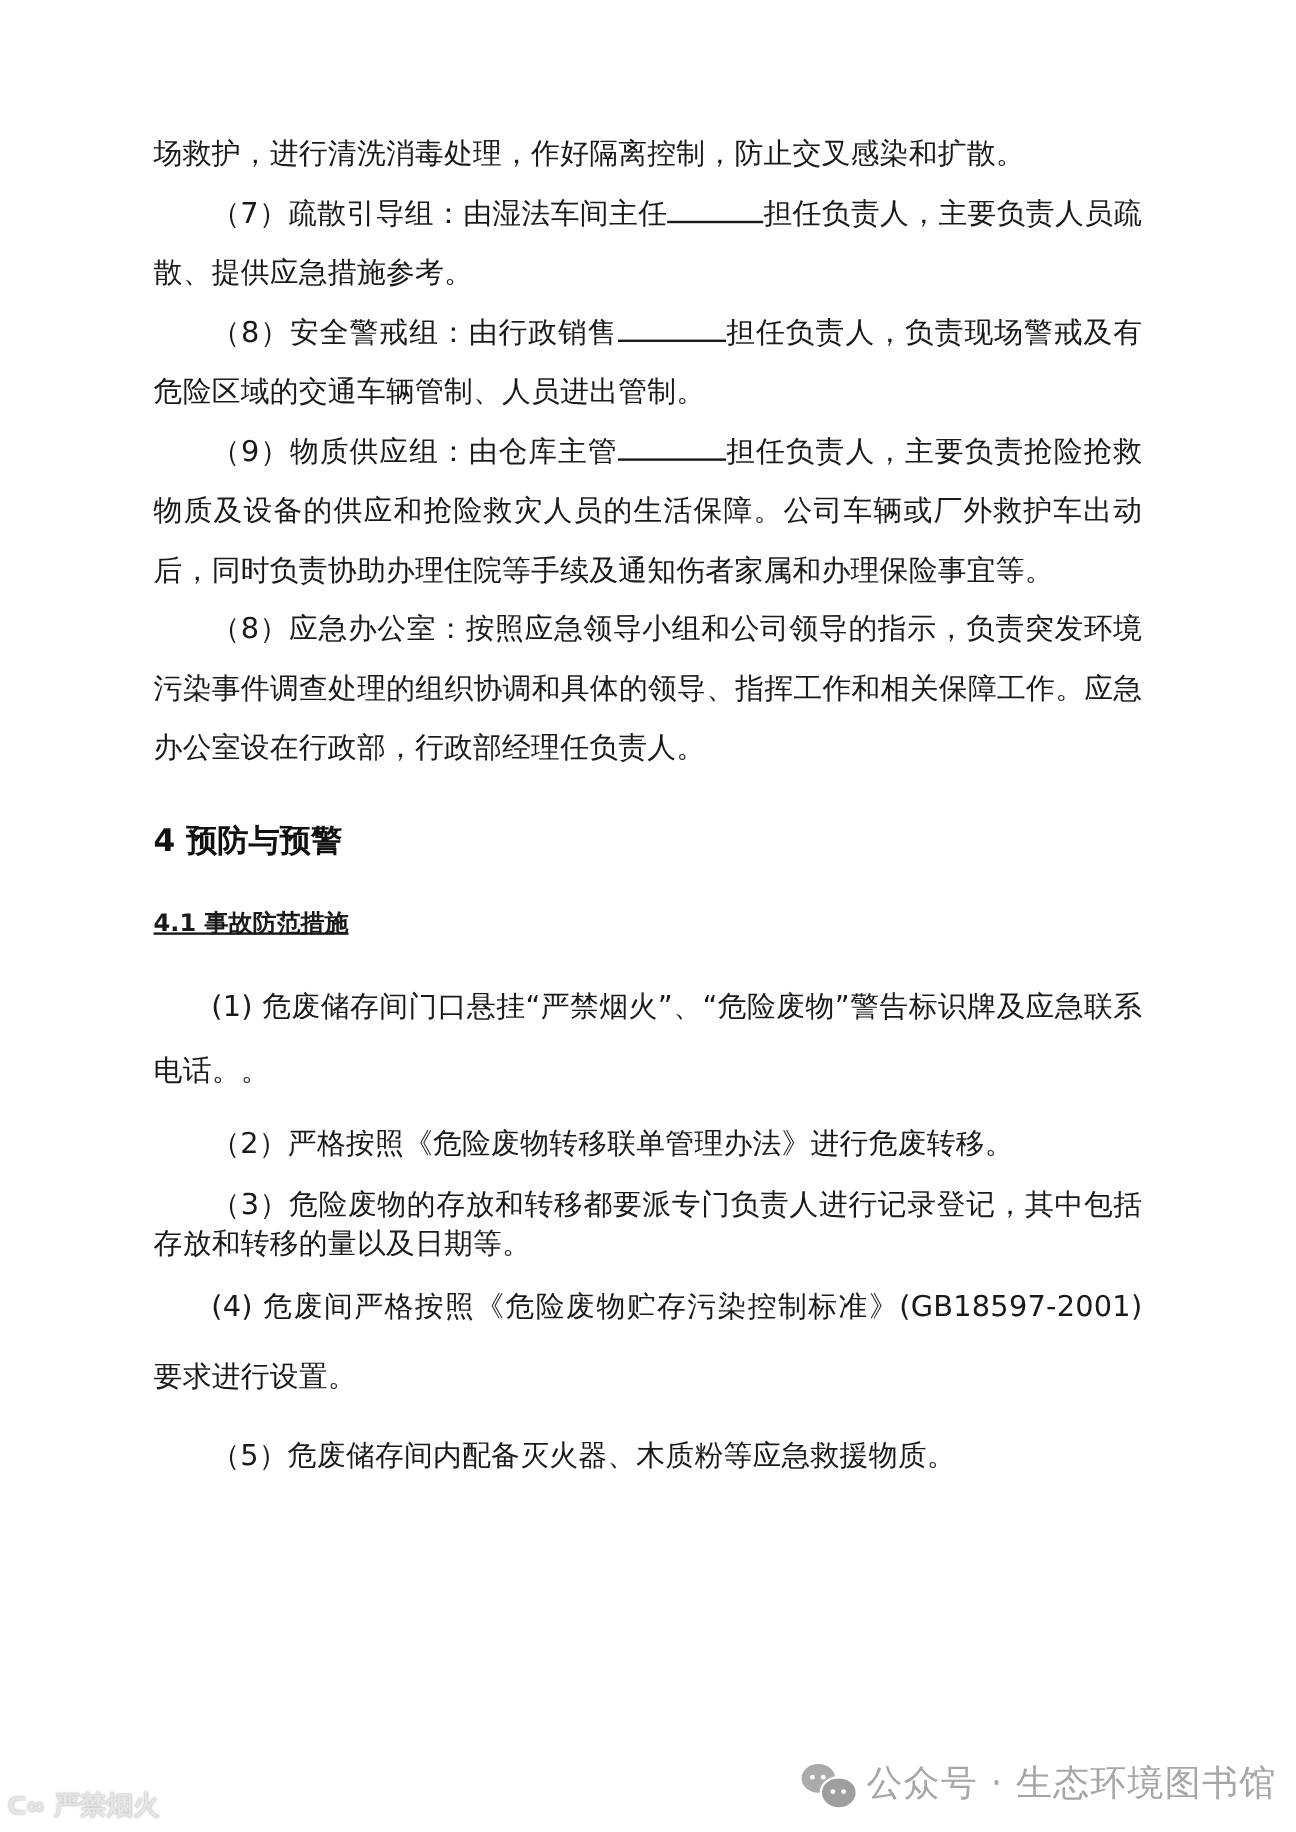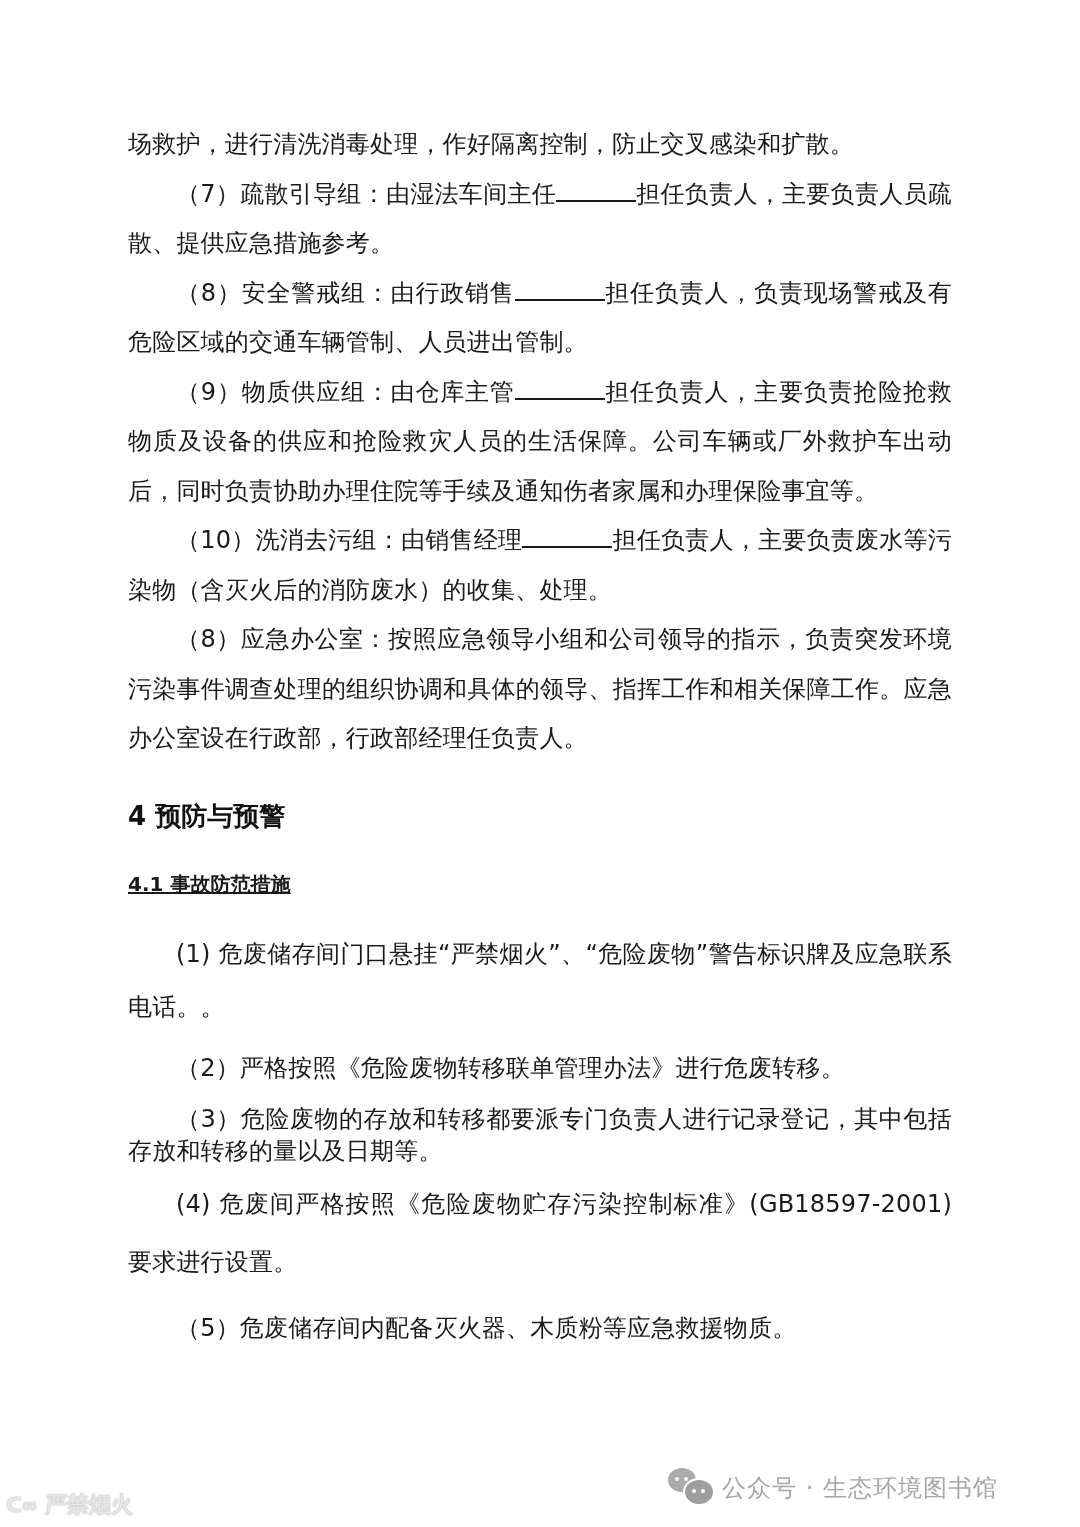--- a/index.html
+++ b/index.html
@@ -7,21 +7,21 @@
     width: 1080px;
     height: 1527px;
     position: relative;
     overflow: hidden;
     font-family: "DejaVu Sans", "Liberation Sans", sans-serif;
     color: #1a1a1a;
   }
   .page {
     position: absolute;
     left: 128px;
-    top: 120px;
+    top: 104px;
     width: 824px;
   }
   .para {
     font-size: 24px;
     line-height: 49.5px;
     text-align: justify;
     text-align-last: left;
     margin: 0;
     letter-spacing: 0.2px;
   }
@@ -49,23 +49,23 @@
     color: #1a1a1a;
     text-decoration: underline;
   }
   .list-gap { margin-top: 24px; }
   .item-gap { margin-top: 8px; }
   .footer-right {
     position: absolute;
     left: 668px;
     top: 1466px;
     display: flex;
-    align-items: flex-end;
+    align-items: center;
     color: #a6a6a6;
-    font-size: 24px;
+    font-size: 30px;
     letter-spacing: 1px;
   }
   .wechat-icon {
     width: 44px;
     height: 38px;
     position: relative;
     margin-right: 10px;
   }
   .bubble {
     position: absolute;
@@ -100,21 +100,20 @@
 <div class="page">
 
   <p class="para">场救护，进行清洗消毒处理，作好隔离控制，防止交叉感染和扩散。</p>
 
   <p class="para indent"><span>（7）疏散引导组：由湿法车间主任</span><span class="blank w7"></span><span>担任负责人，主要负责人员疏散、提供应急措施参考。</span></p>
 
   <p class="para indent"><span>（8）安全警戒组：由行政销售</span><span class="blank w8"></span><span>担任负责人，负责现场警戒及有危险区域的交通车辆管制、人员进出管制。</span></p>
 
   <p class="para indent"><span>（9）物质供应组：由仓库主管</span><span class="blank w8"></span><span>担任负责人，主要负责抢险抢救物质及设备的供应和抢险救灾人员的生活保障。公司车辆或厂外救护车出动后，同时负责协助办理住院等手续及通知伤者家属和办理保险事宜等。</span></p>
 
-  <p class="para indent"><span>（10）洗消去污组：由销售经理</span><span class="blank w8"></span><span>担任负责人，主要负责废水等污染物（含灭火后的消防废水）的收集、处理。</span></p>
 
   <p class="para indent">（8）应急办公室：按照应急领导小组和公司领导的指示，负责突发环境污染事件调查处理的组织协调和具体的领导、指挥工作和相关保障工作。应急办公室设在行政部，行政部经理任负责人。</p>
 
   <h1 class="h1">4  预防与预警</h1>
 
   <h2 class="h2">4.1  事故防范措施</h2>
 
   <div class="list-gap">
     <p class="para indent" style="line-height:53px;">(1) 危废储存间门口悬挂“严禁烟火”、“危险废物”警告标识牌及应急联系电话。。</p>
     <p class="para indent item-gap" style="line-height:53px;">（2）严格按照《危险废物转移联单管理办法》进行危废转移。</p>

